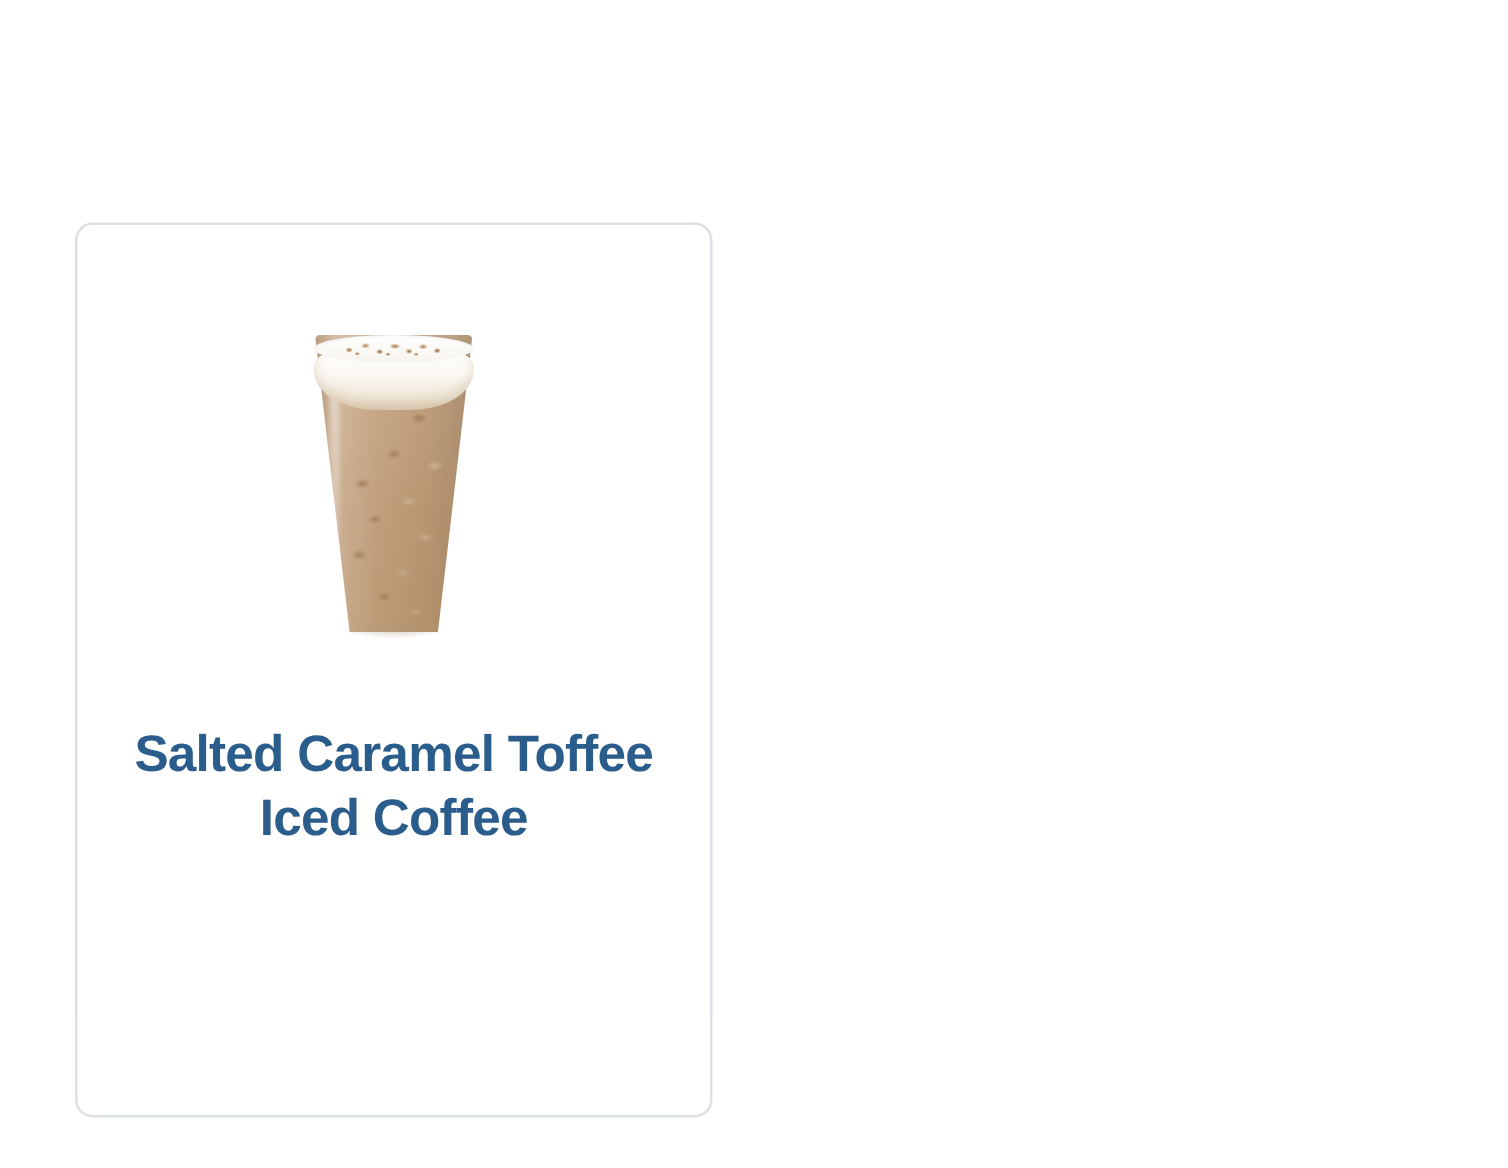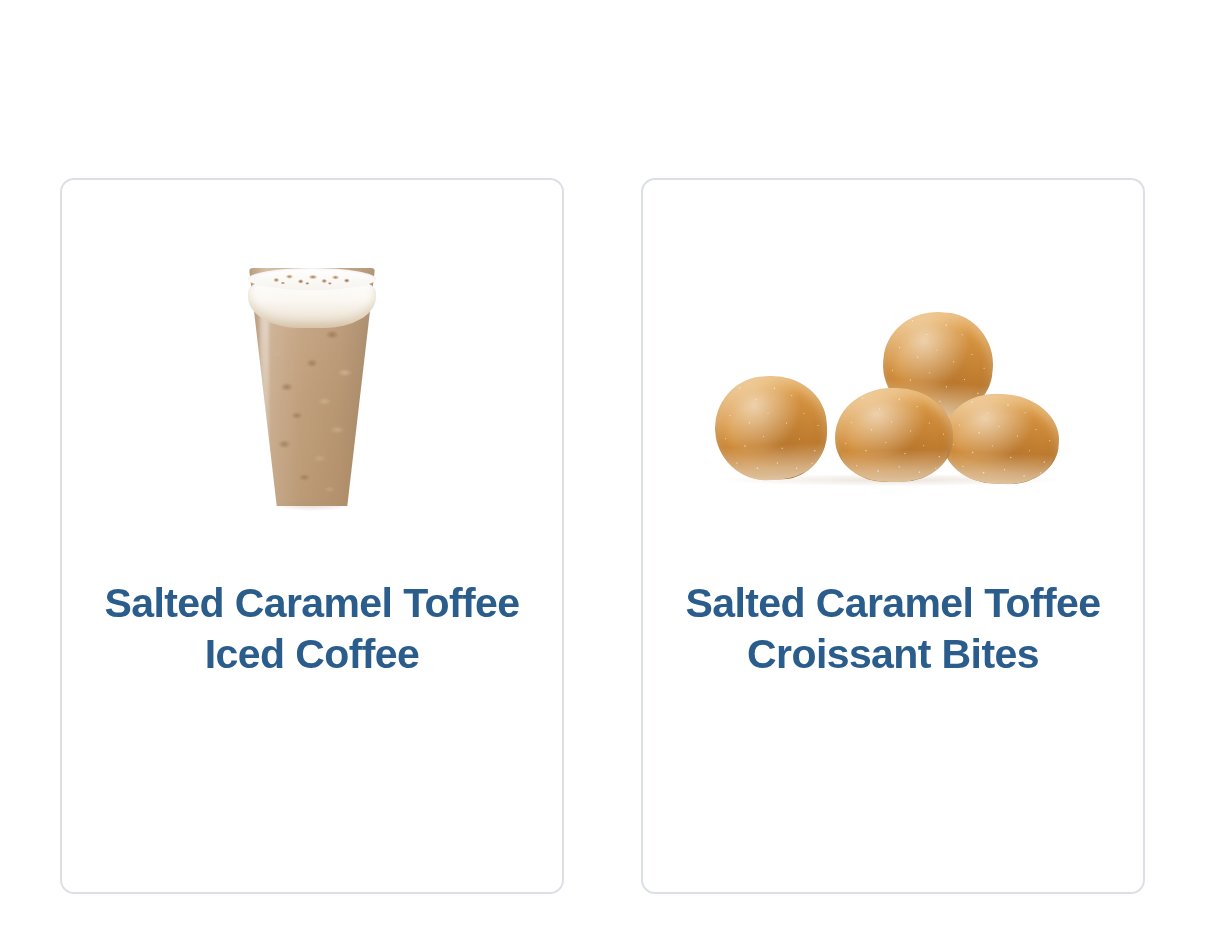--- a/index.html
+++ b/index.html
@@ -338,29 +338,15 @@
           <div class="ic-foam"></div>
           <div class="ic-rim"></div>
           <div class="ic-crumble"></div>
           <div class="ic-base"></div>
         </div>
       </div>
 
       <h2 class="card-title">Salted Caramel Toffee Iced Coffee</h2>
     </div>
 
-    <div class="product-card">
-
-      <div class="card-media">
-        <div class="croissant-bites">
-          <div class="bites-shadow"></div>
-          <div class="bite bite-top"></div>
-          <div class="bite bite-left"></div>
-          <div class="bite bite-right"></div>
-          <div class="bite bite-center"></div>
-        </div>
-      </div>
-
-      <h2 class="card-title">Salted Caramel Toffee Croissant Bites</h2>
-    </div>
 
   </div>
 </div>
 
 </body></html>

